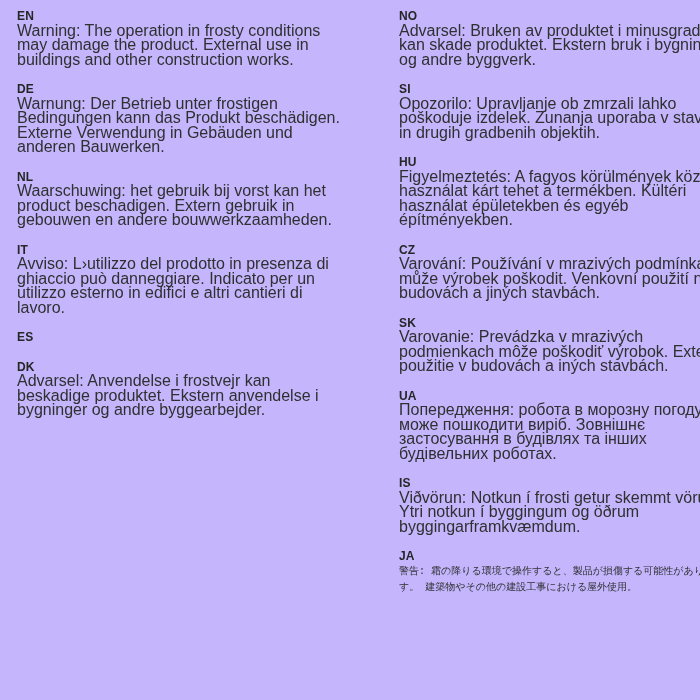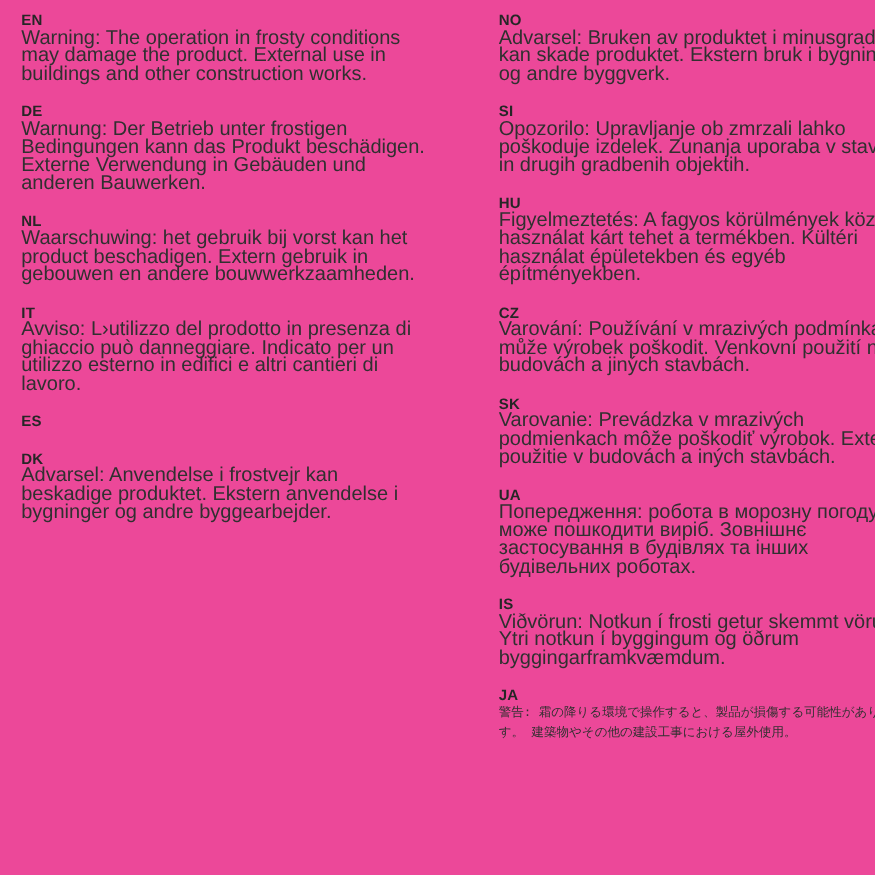--- a/index.html
+++ b/index.html
@@ -5,21 +5,21 @@
   * { margin: 0; padding: 0; box-sizing: border-box; }
   html, body {
     width: 700px;
     background: #ffffff;
     font-family: "Liberation Sans", "DejaVu Sans", sans-serif;
   }
   .page {
     position: relative;
     width: 700px;
     height: 700px;
-    background: #ec4899;
+    background: #c4b5fd;
     overflow: hidden;
   }
   .col {
     position: absolute;
     top: 9px;
   }
   .col-left  { left: 17px;  width: 328px; }
   .col-right { left: 359px; width: 330px; margin-left: 40px; }
   .lang-section { margin-bottom: 15px; }
   .lang-code {

